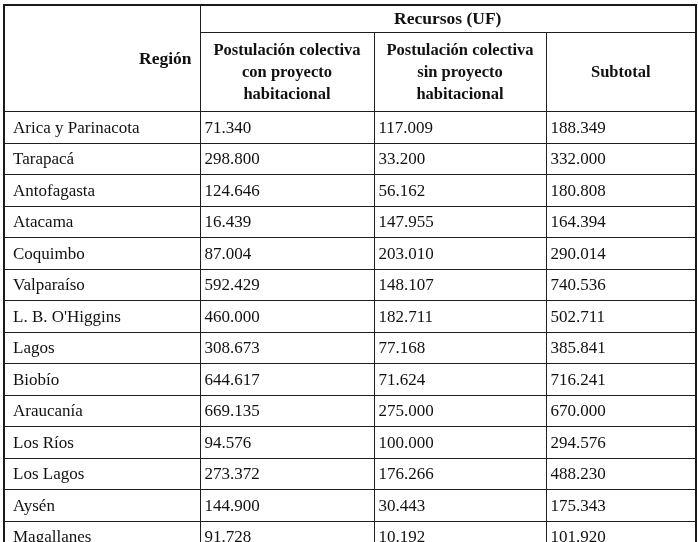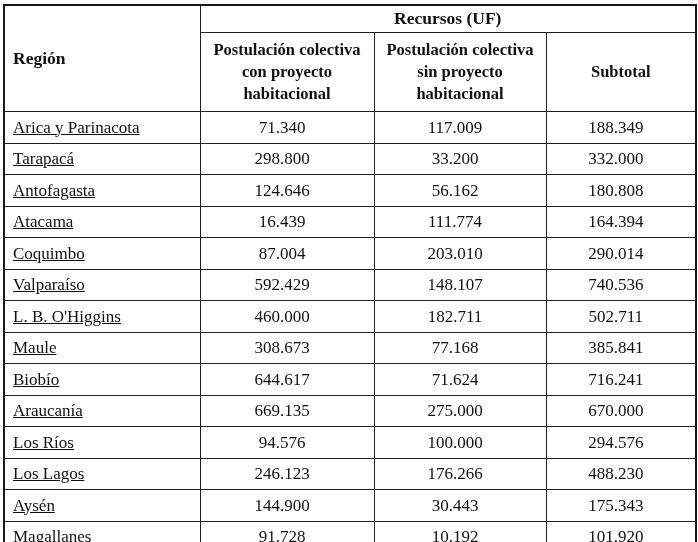--- a/index.html
+++ b/index.html
@@ -45,44 +45,43 @@
   th.group-header {
     height: 24px;
     font-weight: bold;
     text-align: center;
     vertical-align: middle;
     font-size: 17.5px;
     padding: 1px 0;
   }
   th.region-header {
     font-weight: bold;
-    text-align: left;
+    text-align: right;
     vertical-align: middle;
     padding: 2px 8px;
     font-size: 17.5px;
   }
   th.col-header {
     height: 72px;
     font-weight: bold;
     text-align: center;
     vertical-align: middle;
     padding: 3px 4px;
     white-space: normal;
     font-size: 16.5px;
     line-height: 1.35;
   }
   td.region {
     text-align: left;
     padding: 2px 8px;
     height: 26.5px;
     vertical-align: middle;
-    text-decoration: underline;
   }
   td.num {
-    text-align: center;
+    text-align: left;
     padding: 2px 14px 2px 4px;
     height: 26.5px;
     vertical-align: middle;
   }
 </style>
 </head>
 <body>
 
 <div class="page">
   <table class="resources">
@@ -118,21 +117,21 @@
         </tr>
         <tr>
           <td class="region">Antofagasta</td>
           <td class="num">124.646</td>
           <td class="num">56.162</td>
           <td class="num">180.808</td>
         </tr>
         <tr>
           <td class="region">Atacama</td>
           <td class="num">16.439</td>
-          <td class="num">111.774</td>
+          <td class="num">147.955</td>
           <td class="num">164.394</td>
         </tr>
         <tr>
           <td class="region">Coquimbo</td>
           <td class="num">87.004</td>
           <td class="num">203.010</td>
           <td class="num">290.014</td>
         </tr>
         <tr>
           <td class="region">Valparaíso</td>
@@ -140,21 +139,21 @@
           <td class="num">148.107</td>
           <td class="num">740.536</td>
         </tr>
         <tr>
           <td class="region">L. B. O'Higgins</td>
           <td class="num">460.000</td>
           <td class="num">182.711</td>
           <td class="num">502.711</td>
         </tr>
         <tr>
-          <td class="region">Maule</td>
+          <td class="region">Lagos</td>
           <td class="num">308.673</td>
           <td class="num">77.168</td>
           <td class="num">385.841</td>
         </tr>
         <tr>
           <td class="region">Biobío</td>
           <td class="num">644.617</td>
           <td class="num">71.624</td>
           <td class="num">716.241</td>
         </tr>
@@ -165,21 +164,21 @@
           <td class="num">670.000</td>
         </tr>
         <tr>
           <td class="region">Los Ríos</td>
           <td class="num">94.576</td>
           <td class="num">100.000</td>
           <td class="num">294.576</td>
         </tr>
         <tr>
           <td class="region">Los Lagos</td>
-          <td class="num">246.123</td>
+          <td class="num">273.372</td>
           <td class="num">176.266</td>
           <td class="num">488.230</td>
         </tr>
         <tr>
           <td class="region">Aysén</td>
           <td class="num">144.900</td>
           <td class="num">30.443</td>
           <td class="num">175.343</td>
         </tr>
         <tr>

